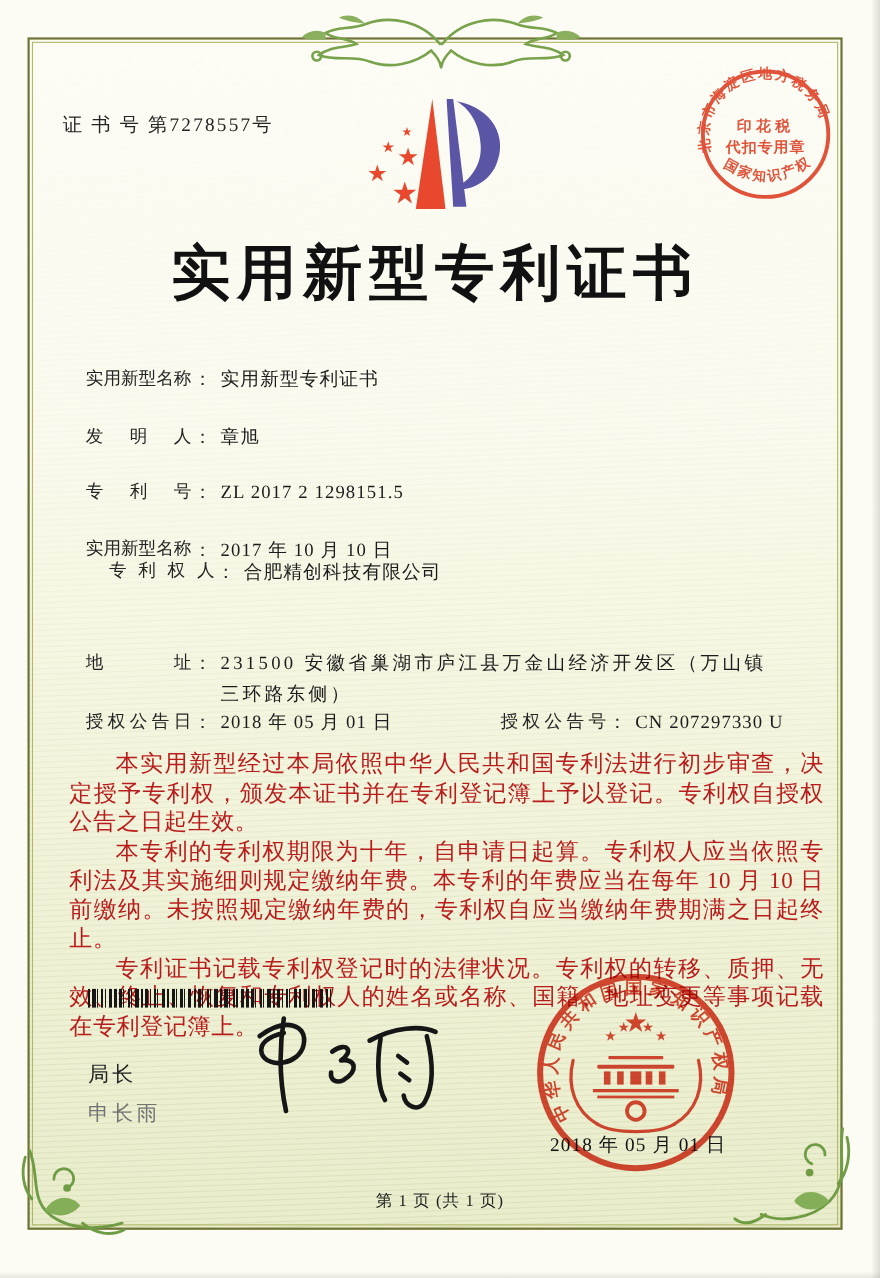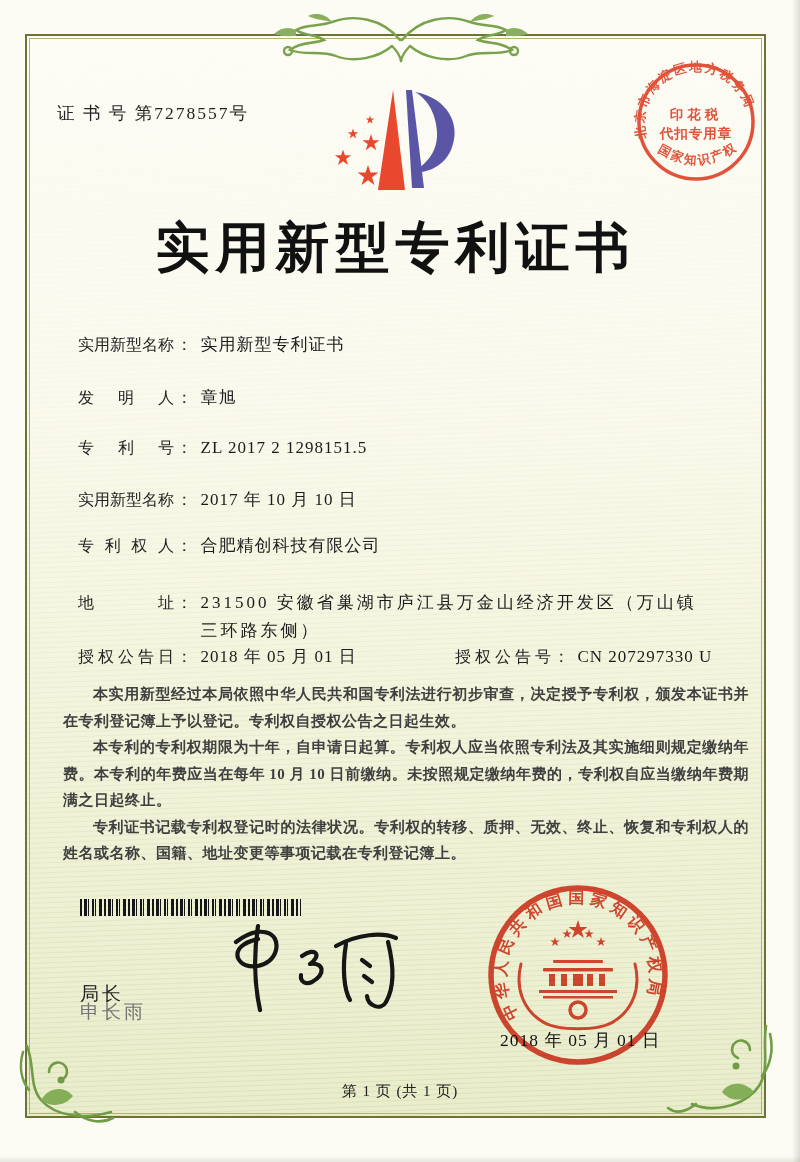--- a/index.html
+++ b/index.html
@@ -36,40 +36,40 @@
   .cert-no{left:57px;top:101px;font-size:17.5px;letter-spacing:2px;color:#242424;}
   .title{left:25px;top:212px;width:741px;text-align:center;
     font-size:54px;font-weight:bold;letter-spacing:6px;color:#111;}
 
   .row{left:78px;font-size:17px;line-height:27px;white-space:nowrap;}
   .flabel{display:inline-block;width:96px;font-size:16px;
     text-align:justify;text-align-last:justify;vertical-align:top;color:#242424;}
   .fcolon{display:inline-block;margin:0 8px 0 2px;font-size:16.5px;vertical-align:top;color:#242424;}
   .fvalue{letter-spacing:1px;color:#1c1c1c;}
   .r-name{top:331px;} .r-inv{top:384px;} .r-pno{top:434px;}
-  .r-fdate{top:486px;} .r-pat{top:532px;} .r-addr{top:589px;} .r-grant{top:643px;}
+  .r-fdate{top:486px;} .r-pat{top:506px;margin-left:21px;} .r-addr{top:589px;} .r-grant{top:643px;}
   .addr-val{display:inline-block;white-space:normal;width:500px;
     letter-spacing:3px;line-height:28px;vertical-align:top;}
   .grant-no-group{position:absolute;left:377px;top:0;white-space:nowrap;}
 
   .paras{left:63px;top:681px;width:686px;}
-  .paras p{margin:0;text-indent:2em;font-size:15px;line-height:26.5px;
-    text-align:justify;color:#404040;letter-spacing:0.5px;font-weight:bold;}
+  .paras p{margin:0;text-indent:2em;font-size:21px;line-height:26.5px;
+    text-align:justify;color:#b91c1c;letter-spacing:0.5px;}
 
   .barcode{left:80px;top:899px;width:221px;height:17px;
     background:repeating-linear-gradient(90deg,
       #161616 0 2px, transparent 2px 4px,
       #161616 4px 7px, transparent 7px 8px,
       #161616 8px 9px, transparent 9px 12px,
       #161616 12px 14px, transparent 14px 15px,
       #161616 15px 16px, transparent 16px 19px,
       #161616 19px 22px, transparent 22px 24px);}
 
   .signer-title{left:80px;top:964px;font-size:19px;letter-spacing:3px;
-    font-family:"Liberation Sans","DejaVu Sans",sans-serif;color:#232323;margin-top:17px;}
+    font-family:"Liberation Sans","DejaVu Sans",sans-serif;color:#232323;}
   .signer-name{left:80px;top:999px;font-size:19px;letter-spacing:3px;
     font-family:"Liberation Sans","DejaVu Sans",sans-serif;color:#737373;}
 
   .seal-date{left:500px;top:1028px;font-size:17.5px;letter-spacing:1px;
     color:#141414;z-index:3;}
   .seal-svg{left:483px;top:880px;z-index:4;mix-blend-mode:multiply;opacity:.93;}
   .tax-stamp{left:630px;top:57px;mix-blend-mode:multiply;opacity:.92;}
 
   .footer{left:280px;top:1082px;width:240px;text-align:center;
     font-size:15px;letter-spacing:1px;color:#222;}

